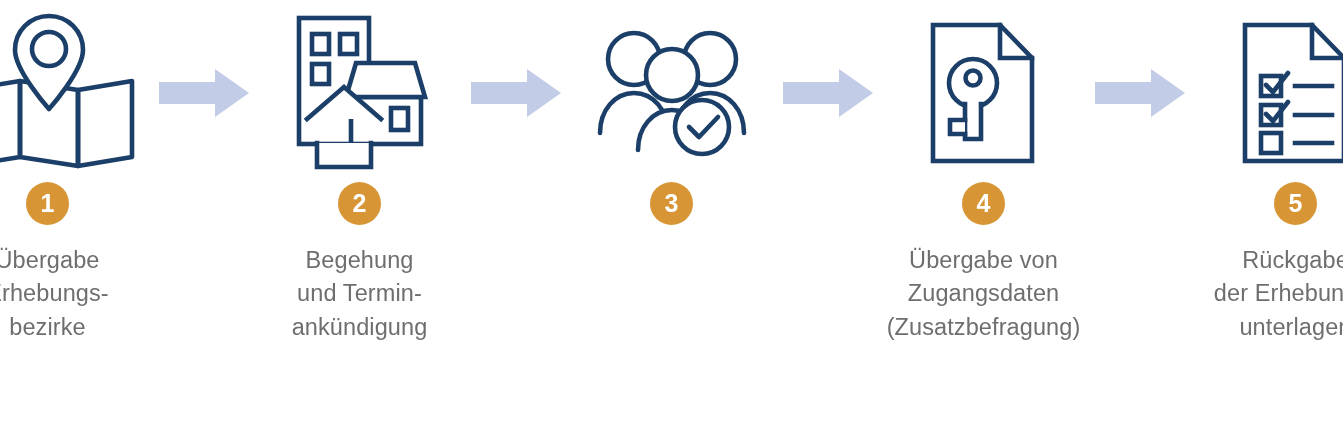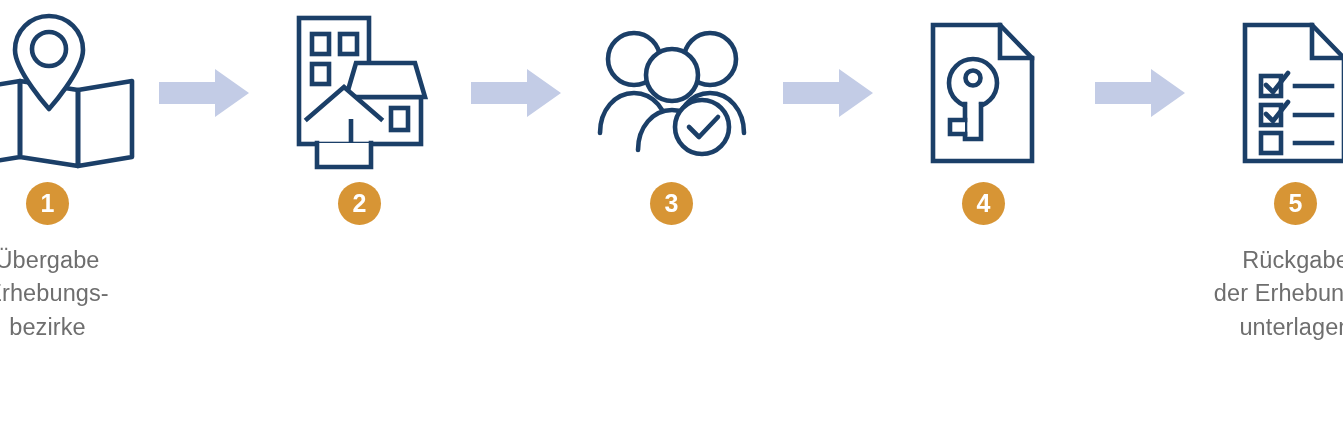--- a/index.html
+++ b/index.html
@@ -135,20 +135,23 @@
         <rect x="71" y="84" width="70" height="47" fill="#ffffff"></rect>
 
         <path d="M66 84 L76 50 L135 50 L145 84 Z" fill="#ffffff"></path>
         <rect x="111" y="95" width="17" height="22" fill="#ffffff"></rect>
 
         <path d="M37 130 L37 154 L91 154 L91 130" fill="#ffffff"></path>
         <path d="M27 106 L64 74 L101 106" fill="#ffffff"></path>
       </svg>
     </div>
     <div class="step-badge">2</div>
+    <div class="step-label">Begehung
+und Termin-
+ankündigung</div>
   </div>
 
   <div class="connector">
     <svg width="90" height="48" viewBox="0 0 90 48">
       <path d="M0 13 L56 13 L56 0 L90 24 L56 48 L56 35 L0 35 Z" fill="#c3cce6"></path>
     </svg>
   </div>
 
   <div class="step">
     <div class="step-icon">
@@ -185,20 +188,23 @@
 
         <circle cx="45" cy="62" r="24" fill="#ffffff"></circle>
         <circle cx="45" cy="57" r="7.5" fill="#ffffff"></circle>
 
         <path d="M37 83 L37 118 L53 118 L53 83" fill="#ffffff"></path>
 
         <path d="M37 99 L22 99 L22 113 L37 113" fill="#ffffff"></path>
       </svg>
     </div>
     <div class="step-badge">4</div>
+    <div class="step-label">Übergabe von
+Zugangsdaten
+(Zusatzbefragung)</div>
   </div>
 
   <div class="connector">
     <svg width="90" height="48" viewBox="0 0 90 48">
       <path d="M0 13 L56 13 L56 0 L90 24 L56 48 L56 35 L0 35 Z" fill="#c3cce6"></path>
     </svg>
   </div>
 
   <div class="step">
     <div class="step-icon">

